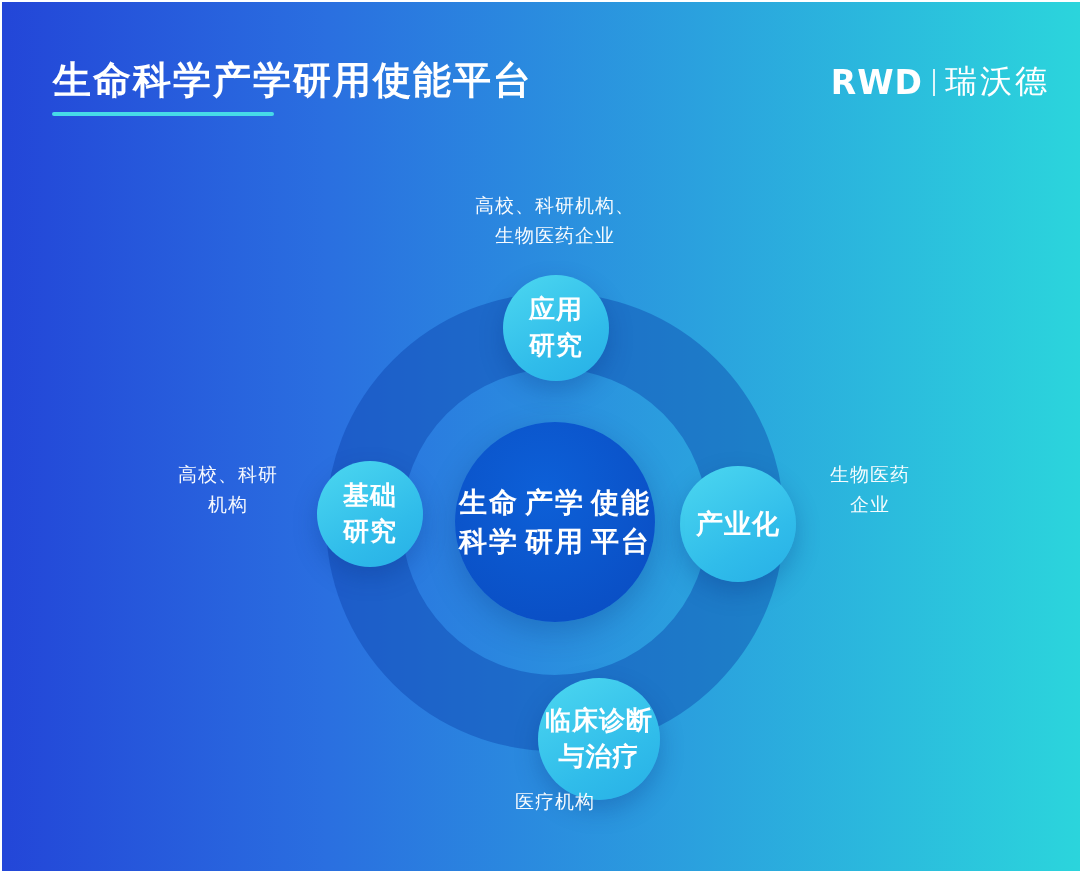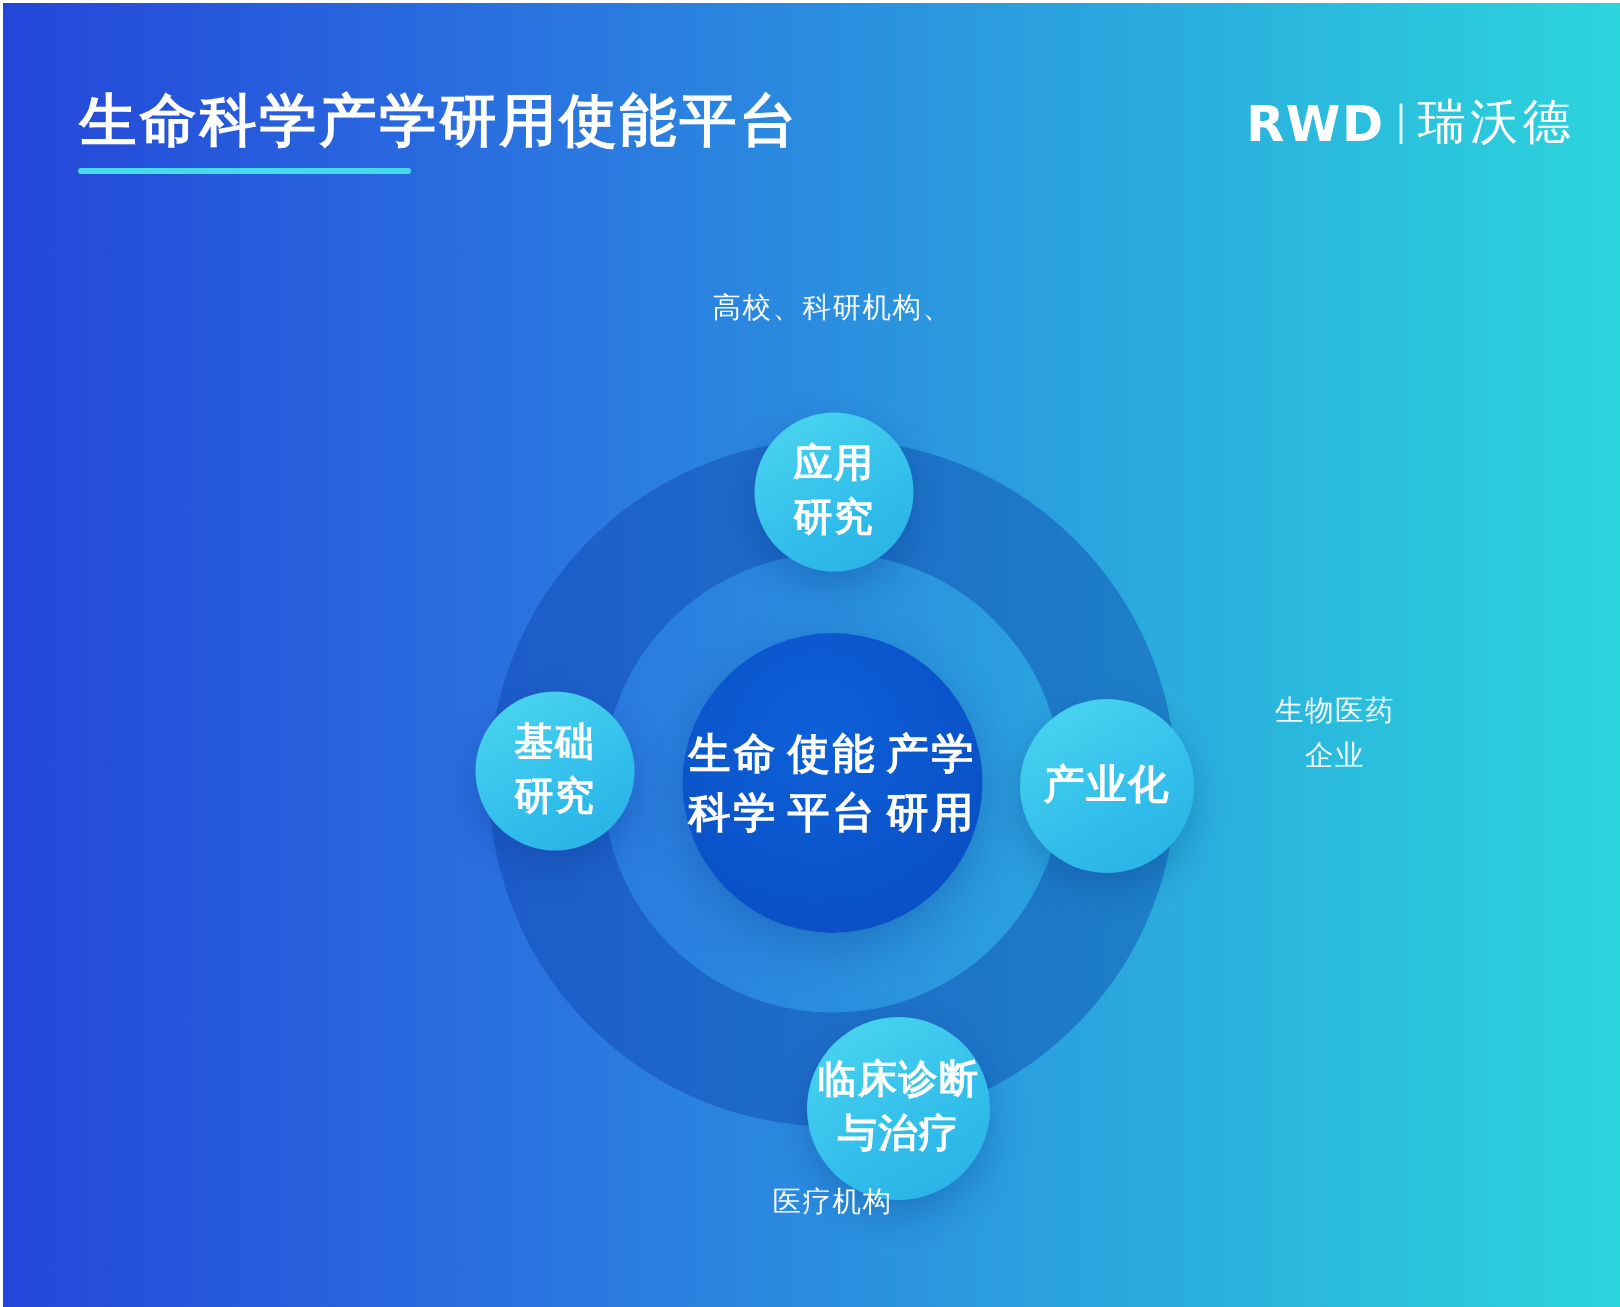--- a/index.html
+++ b/index.html
@@ -64,21 +64,21 @@
   .node-right  { left: 678px; top: 464px; width: 116px; height: 116px; font-size: 27px; }
   .node-bottom { left: 492px; top: 676px; width: 122px; height: 122px; margin-left: 44px; }
 
   .annotation {
     position: absolute; transform: translateX(-50%);
     color: rgba(255,255,255,0.96); font-size: 19px; font-weight: 400;
     line-height: 1.45; letter-spacing: 1px; text-align: center; white-space: nowrap;
   }
   .annotation-top    { left: 553px; top: 188px; }
   .annotation-left   { left: 226px; top: 457px; }
-  .annotation-right  { left: 868px; top: 457px; margin-left: 20px; }
+  .annotation-right  { left: 868px; top: 457px; }
   .annotation-bottom { left: 553px; top: 784px; }
 
   .line { display: block; }
 </style>
 </head>
 <body>
 
 <div class="slide">
 
   <div class="page-title">生命科学产学研用使能平台</div>
@@ -106,28 +106,33 @@
     <span class="line">产业化</span>
   </div>
 
   <div class="node node-bottom">
     <span class="line">临床诊断</span>
     <span class="line">与治疗</span>
   </div>
 
   <div class="center-circle">
     <span class="line">生命科学</span>
+    <span class="line">产学研用</span>
     <span class="line">使能平台</span>
-    <span class="line">产学研用</span>
   </div>
 
   <div class="annotation annotation-top">
     <span class="line">高校、科研机构、</span>
+    <span class="line">生物医药企业</span>
   </div>
 
+  <div class="annotation annotation-left">
+    <span class="line">高校、科研</span>
+    <span class="line">机构</span>
+  </div>
 
   <div class="annotation annotation-right">
     <span class="line">生物医药</span>
     <span class="line">企业</span>
   </div>
 
   <div class="annotation annotation-bottom">
     <span class="line">医疗机构</span>
   </div>
 

